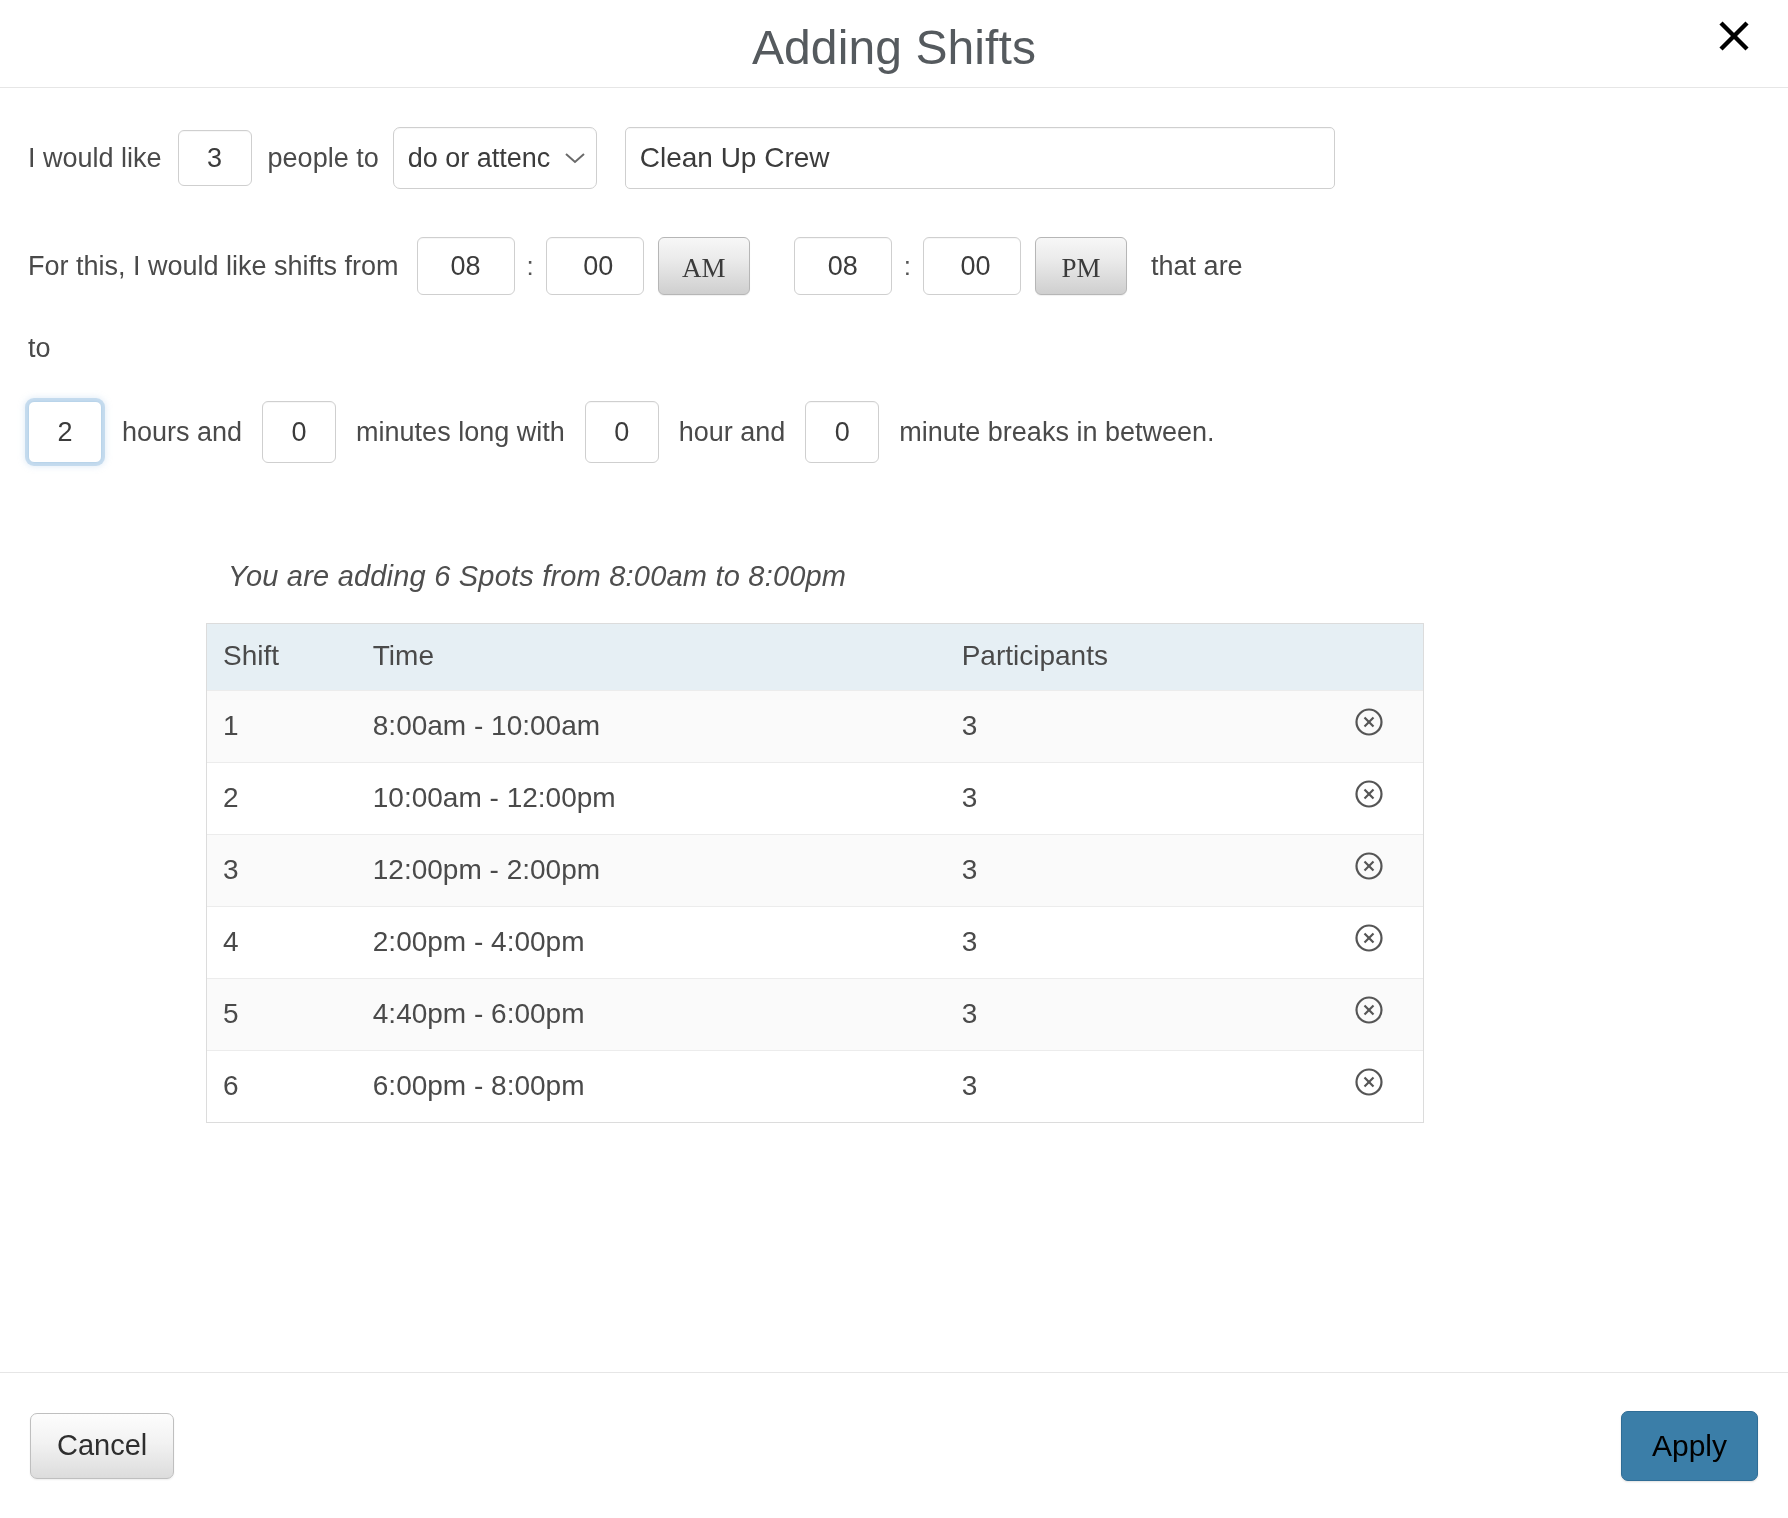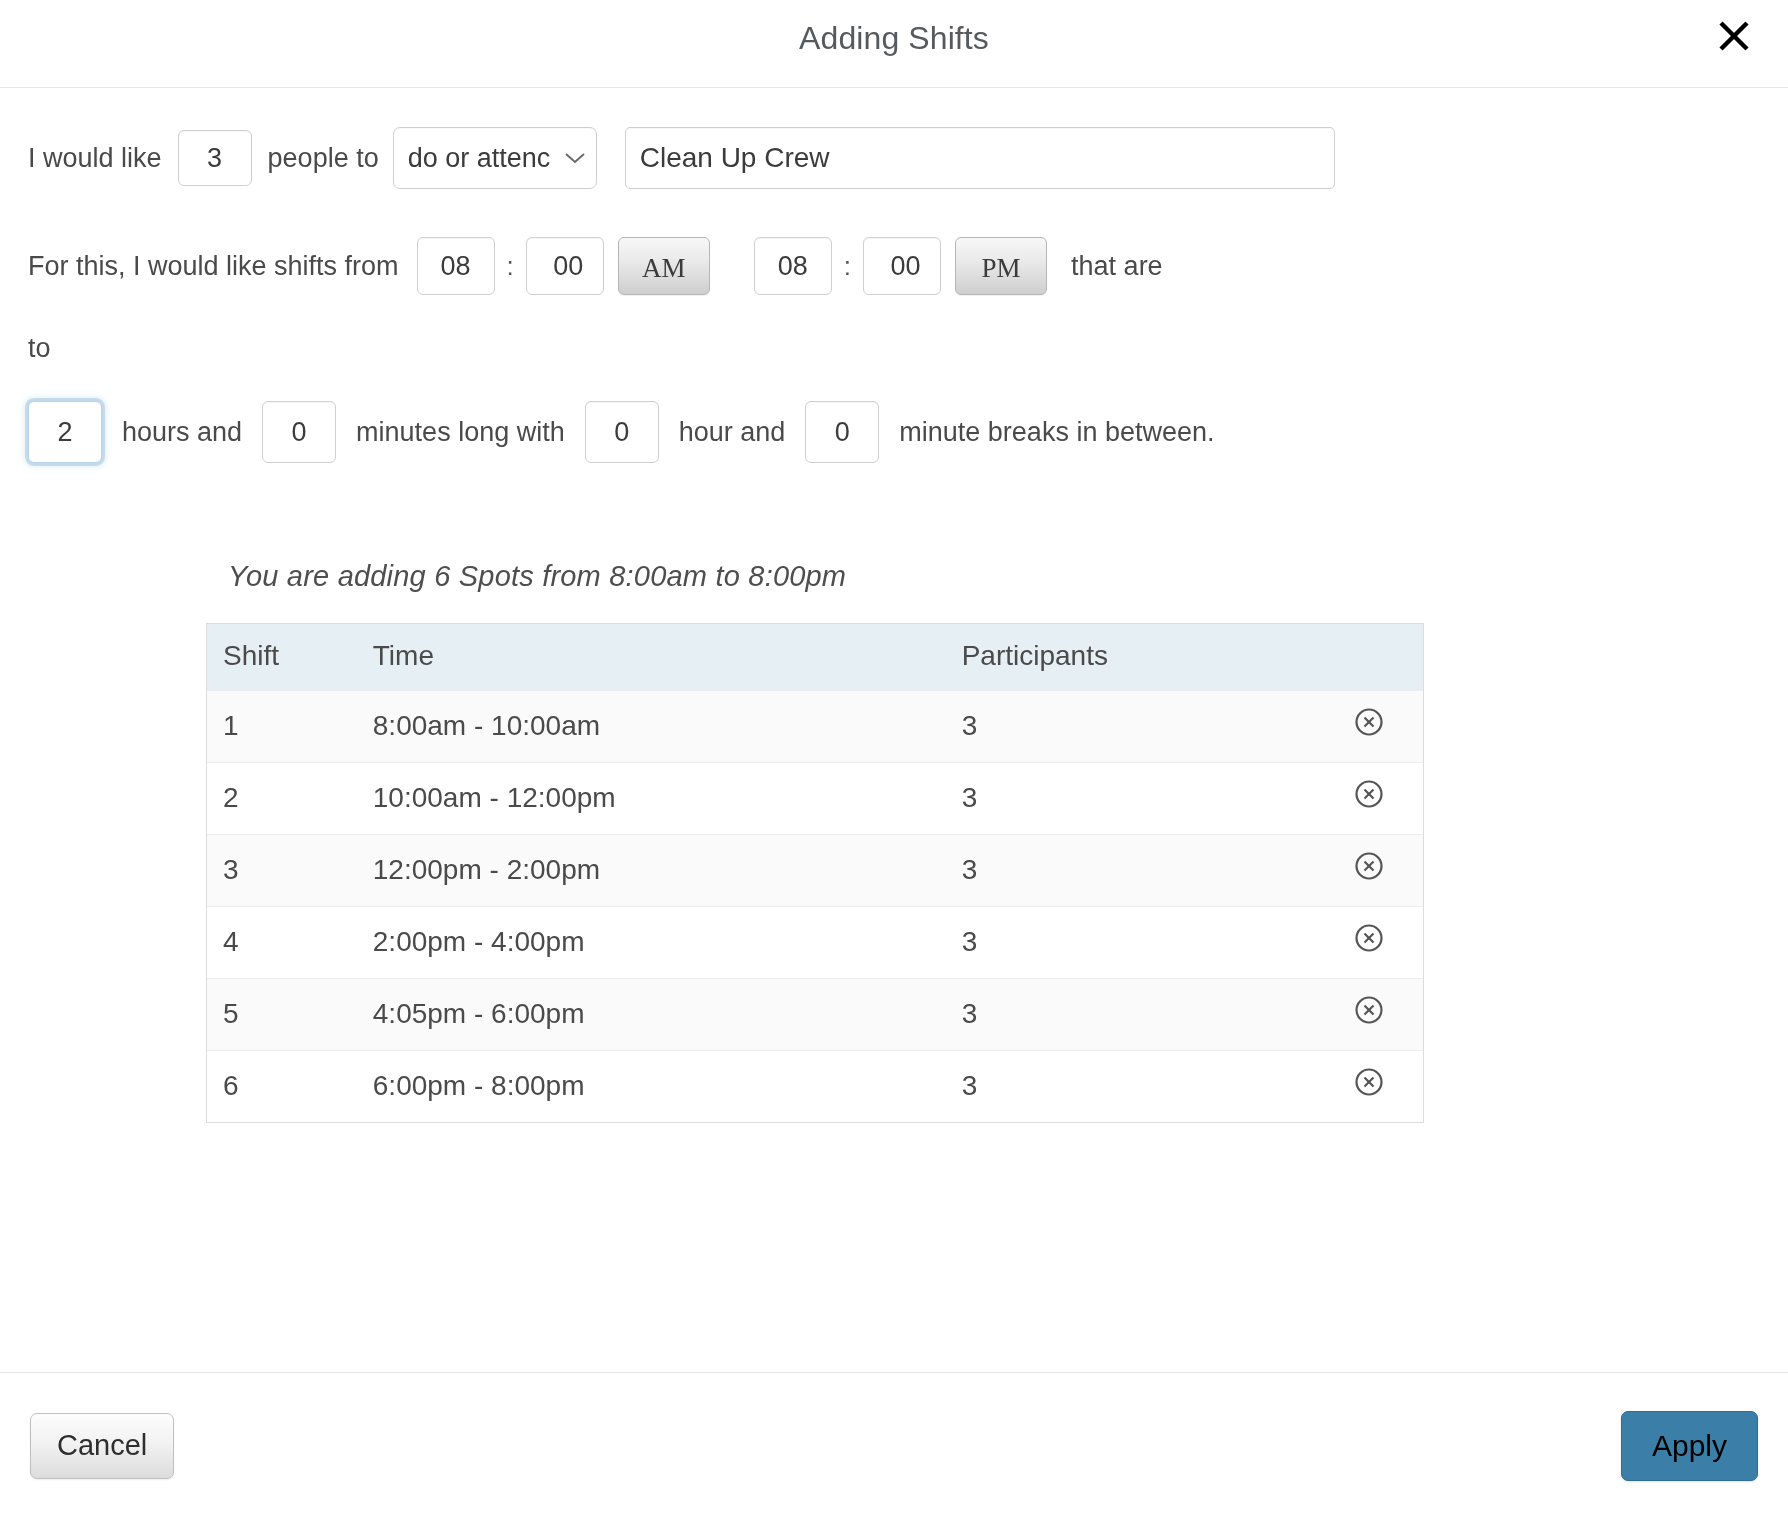--- a/index.html
+++ b/index.html
@@ -20,21 +20,21 @@
   .modal-header {
     position: relative;
     height: 88px;
     border-bottom: 1px solid #e6e6e6;
   }
   .modal-title {
     position: absolute;
     left: 0; right: 0;
     top: 20px;
     text-align: center;
-    font-size: 32px;
+    font-size: 48px;
     font-weight: 400;
     color: #555a5e;
     letter-spacing: .1px;
   }
   .close-btn {
     position: absolute;
     right: 30px;
     top: 12px;
     width: 48px; height: 48px;
     display: flex; align-items: center; justify-content: center;
@@ -110,21 +110,21 @@
   .name-input {
     width: 710px; height: 62px;
     text-align: left;
     padding: 0 14px;
     margin-left: 12px;
     border-radius: 5px;
     font-size: 28px;
   }
 
   .time-box {
-    width: 78px; height: 58px;
+    width: 98px; height: 58px;
     margin-left: 18px;
     border-radius: 6px;
   }
   .colon {
     margin: 0 0 0 12px;
     font-size: 26px;
     color: #555;
   }
   .time-box.after-colon { margin-left: 12px; padding-left: 7px; }
 
@@ -349,21 +349,21 @@
             <td class="col-time">2:00pm - 4:00pm</td>
             <td class="col-part">3</td>
             <td class="col-act remove-cell"><button class="remove-btn"><svg width="30" height="30" viewBox="0 0 30 30">
                   <circle cx="15" cy="15" r="12.5" fill="none" stroke="#555" stroke-width="2.2"></circle>
                   <line x1="10.5" y1="10.5" x2="19.5" y2="19.5" stroke="#555" stroke-width="2.2"></line>
                   <line x1="19.5" y1="10.5" x2="10.5" y2="19.5" stroke="#555" stroke-width="2.2"></line>
                 </svg></button></td>
           </tr>
           <tr>
             <td class="col-shift">5</td>
-            <td class="col-time">4:05pm - 6:00pm</td>
+            <td class="col-time">4:40pm - 6:00pm</td>
             <td class="col-part">3</td>
             <td class="col-act remove-cell"><button class="remove-btn"><svg width="30" height="30" viewBox="0 0 30 30">
                   <circle cx="15" cy="15" r="12.5" fill="none" stroke="#555" stroke-width="2.2"></circle>
                   <line x1="10.5" y1="10.5" x2="19.5" y2="19.5" stroke="#555" stroke-width="2.2"></line>
                   <line x1="19.5" y1="10.5" x2="10.5" y2="19.5" stroke="#555" stroke-width="2.2"></line>
                 </svg></button></td>
           </tr>
           <tr>
             <td class="col-shift">6</td>
             <td class="col-time">6:00pm - 8:00pm</td>

